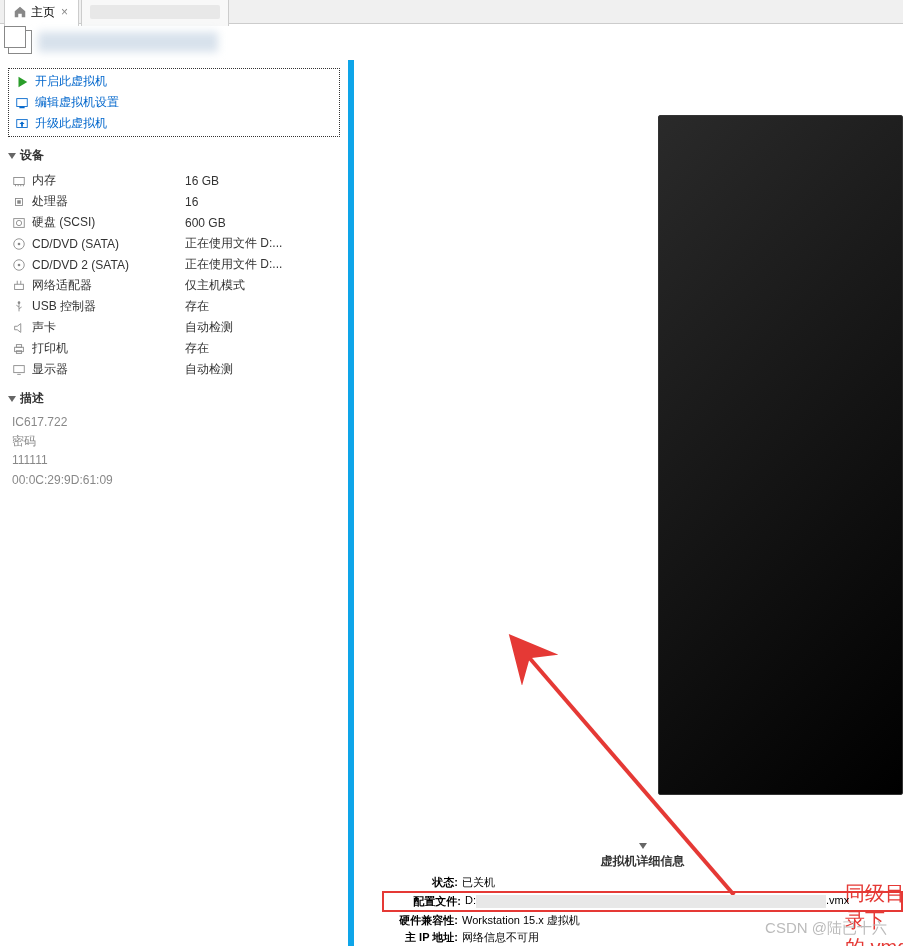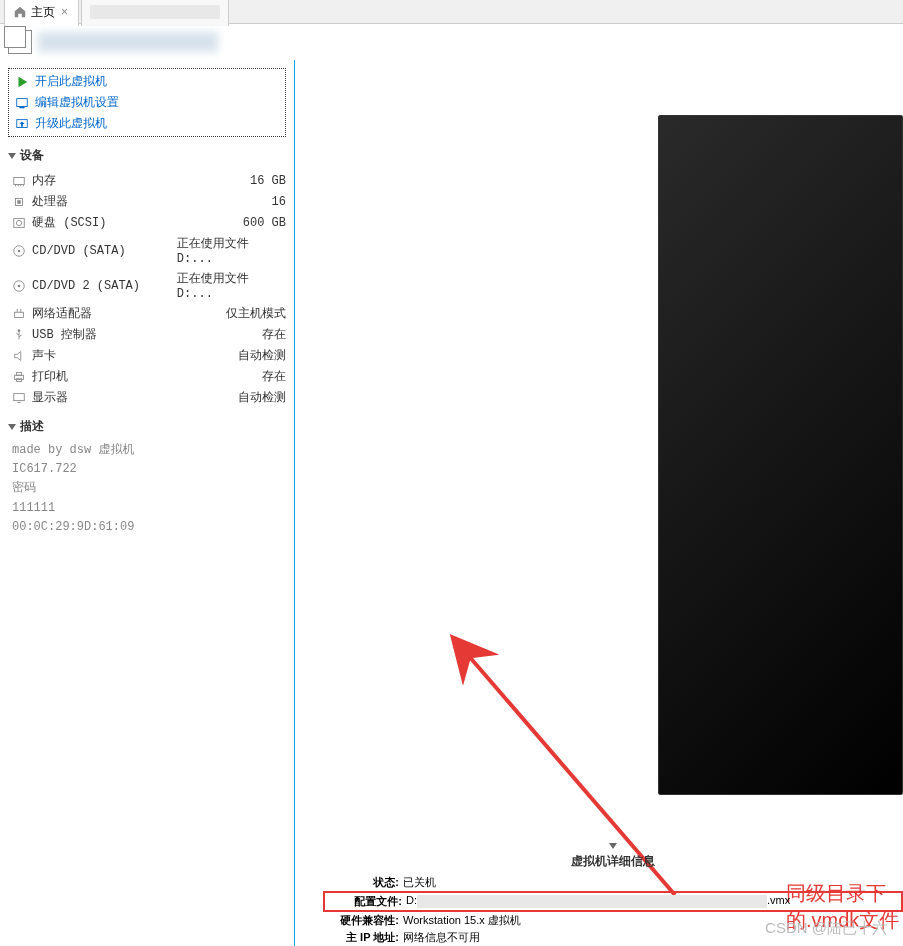--- a/index.html
+++ b/index.html
@@ -7,26 +7,26 @@
 .tabbar { height: 24px; background: #f0f0f0; border-bottom: 1px solid #ccc; display: flex; align-items: center; padding-left: 4px; }
 .tab { display: flex; align-items: center; padding: 2px 8px; background: #f8f8f8; border: 1px solid #ccc; border-bottom: none; border-radius: 3px 3px 0 0; margin-right: 2px; gap: 4px; height: 29px; }
 .tab.active { background: #fff; }
 .tab-close { color: #888; cursor: pointer; padding: 0 2px; }
 .redacted { background: #e8e8e8; color: transparent; border-radius: 2px; }
 .titlebar { height: 36px; display: flex; align-items: center; padding: 6px 8px; gap: 6px; }
 .title-icon { width: 24px; height: 24px; border: 1px solid #888; position: relative; }
 .title-icon::before { content: ""; position: absolute; width: 20px; height: 20px; border: 1px solid #888; left: -5px; top: -5px; background: #fff; }
 .title-text { font-size: 18px; color: #555; filter: blur(4px); background: #d8e2ec; width: 180px; height: 20px; }
 .main { display: flex; height: calc(100% - 60px); }
-.sidebar { width: 295px; border-right: 1px solid #0ea5e9; padding: 8px; font-family: Liberation Mono, monospace; }
+.sidebar { width: 354px; border-right: 6px solid #0ea5e9; padding: 8px; }
 .actions { border: 1px dotted #333; padding: 2px; margin-bottom: 6px; }
 .action-link { display: flex; align-items: center; gap: 6px; color: #0066cc; padding: 2px 4px; cursor: pointer; }
 .section-header { display: flex; align-items: center; gap: 4px; color: #333; font-weight: bold; margin: 10px 0 6px 0; cursor: pointer; }
 .triangle { width: 0; height: 0; border-left: 4px solid transparent; border-right: 4px solid transparent; border-top: 6px solid #666; }
-.device-row { display: flex; align-items: center; padding: 2px 0 2px 4px; gap: 18px; justify-content: space-between; }
+.device-row { display: flex; align-items: center; padding: 2px 0 2px 4px; gap: 18px; }
 .device-label { width: 155px; display: flex; align-items: center; gap: 6px; color: #333; }
 .device-value { color: #333; }
 .svg-icon { width: 14px; height: 14px; flex-shrink: 0; }
 .desc-text { color: #888; line-height: 1.6; padding-left: 4px; }
 .content { flex: 1; position: relative; background: #fff; }
 .vm-preview { position: absolute; right: 0; top: 55px; width: 245px; height: 680px; background: linear-gradient(135deg, #2a2a2a, #000); border: 1px solid #333; border-radius: 2px; }
 .details-panel { position: absolute; left: 28px; bottom: 0; right: 0; }
 .details-header { display: flex; align-items: center; gap: 4px; font-weight: bold; color: #333; margin-bottom: 4px; flex-direction: column; }
 .detail-row { display: flex; padding: 1px 0; font-size: 11px; }
 .detail-label { width: 80px; text-align: right; font-weight: bold; padding-right: 4px; }
@@ -193,21 +193,20 @@
           </div>
           <div class="device-value">自动检测</div>
         </div>
       </div>
 
     <div class="section-header">
       <span class="triangle"></span>
       <span>描述</span>
     </div>
     <div class="desc-text">
-      <div>made by dsw 虚拟机</div>
       <div>IC617.722</div>
       <div>密码</div>
       <div>111111</div>
       <div>00:0C:29:9D:61:09</div>
     </div>
   </div>
 
   <div class="content">
     <div class="vm-preview"></div>
 

